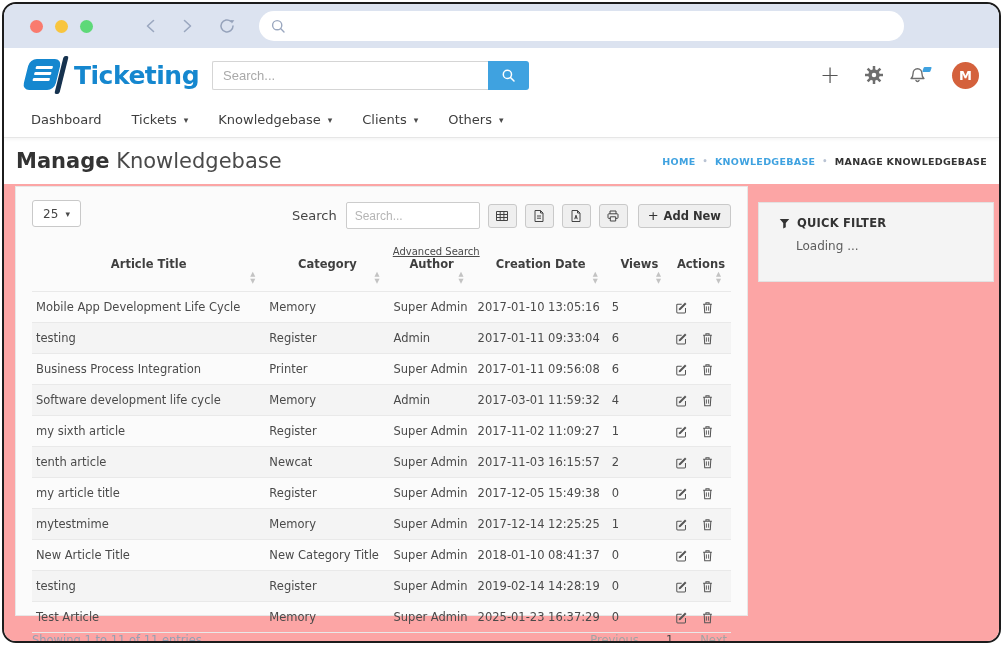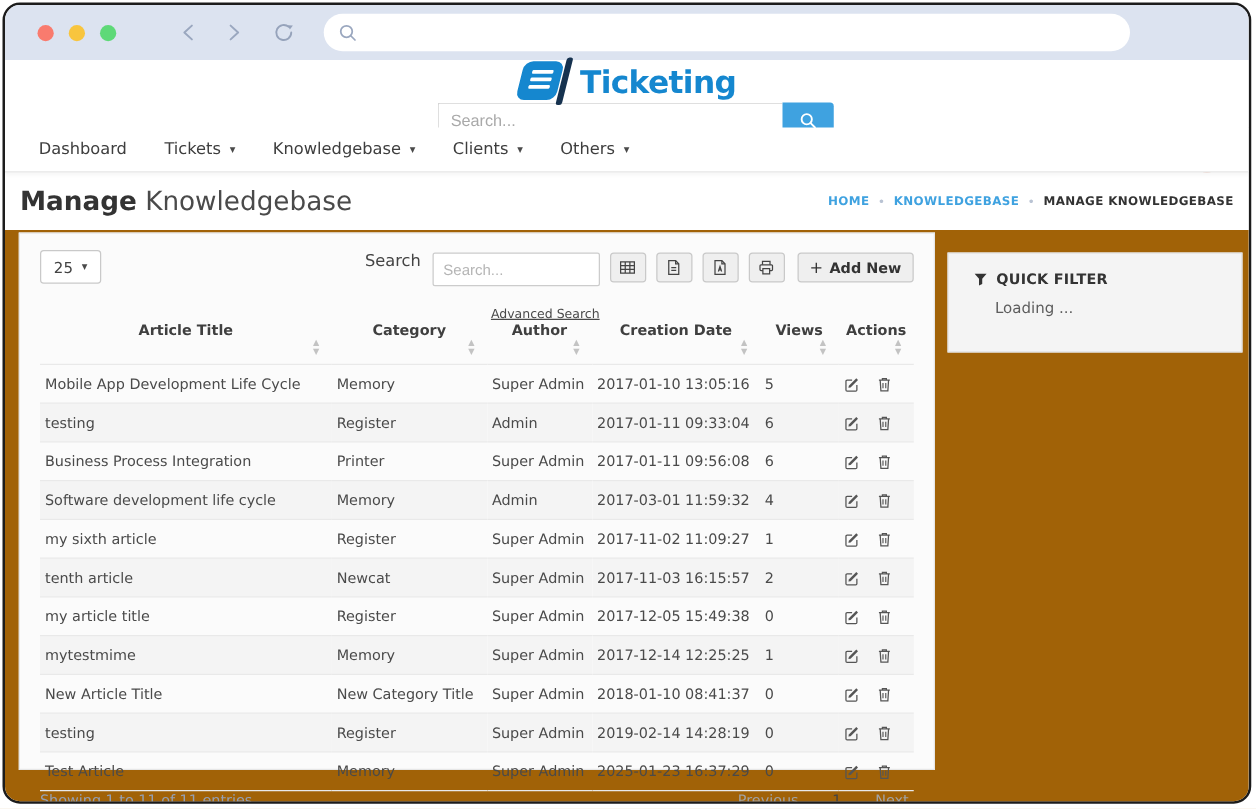--- a/index.html
+++ b/index.html
@@ -7,21 +7,21 @@
   .window { position:absolute; left:2px; top:2px; width:999px; height:641px; border:2px solid #1c1c1c; border-radius:14px; overflow:hidden; background:#fff; }
 
   
   .chrome { height:44px; background:#dce3f0; display:flex; align-items:center; padding-left:26px; }
   .dot { width:13px; height:13px; border-radius:50%; margin-right:12px; }
   .chrome-btns { display:flex; align-items:center; margin-left:38px; gap:20px; }
   .chrome-ic { display:flex; align-items:center; }
   .url-bar { margin-left:22px; width:645px; height:30px; background:#fff; border-radius:16px; display:flex; align-items:center; padding-left:11px; }
 
   
-  .appbar { height:54px; background:#fff; display:flex; align-items:center; padding:0 20px;flex-direction:column; }
+  .appbar { height:54px; background:#fff; display:flex; align-items:center; padding:0 20px; }
   .logo { display:flex; align-items:center; cursor:pointer; }
   .logo-mark { position:relative; width:44px; height:34px; }
   .logo-box { position:absolute; left:2px; top:1px; width:32px; height:31px; background:#1587cf; border-radius:7px; transform:skewX(-14deg); }
   .logo-box i { position:absolute; left:8px; width:17px; height:3px; background:#fff; border-radius:1px; display:block; }
   .logo-slash { position:absolute; left:35px; top:-2px; width:5px; height:38px; background:#16324f; transform:skewX(-14deg); border-radius:2px; }
   .logo-text { font-size:25px; font-weight:bold; color:#1587cf; letter-spacing:-0.5px; margin-left:6px; }
   .hsearch { display:flex; margin-left:13px; }
   .hsearch input { width:276px; height:29px; border:1px solid #d5d5d5; border-right:none; padding:0 10px; font-size:13px; color:#444; outline:none; border-radius:2px 0 0 2px; }
   .hsearch input::placeholder { color:#a9a9a9; }
   .hsearch button { width:41px; height:29px; border:none; background:#3fa2e0; border-radius:0 3px 3px 0; display:flex; align-items:center; justify-content:center; cursor:pointer; }
@@ -40,26 +40,26 @@
   .pagehead { height:46px; display:flex; align-items:center; padding:0 12px; background:#fff; }
   .ptitle { font-size:21px; color:#333; }
   .ptitle .b { font-weight:bold; }
   .ptitle .r { font-weight:normal; color:#4a4a4a; }
   .crumbs { margin-left:auto; display:flex; align-items:center; gap:7px; font-size:9.5px; font-weight:bold; letter-spacing:.3px; }
   .crumb-link { color:#3fa2e0; cursor:pointer; }
   .crumb-cur { color:#333; }
   .crumb-sep { color:#b9c3d3; font-size:8px; }
 
   
-  .content { position:relative; height:459px; background:#a16207; }
+  .content { position:relative; height:459px; background:#fca5a5; }
   .card { position:absolute; left:11px; top:2px; width:733px; height:430px; background:#fbfbfb; border:1px solid #e7e7e7; padding:13px 16px; }
 
   .controls { position:relative; height:42px; }
   .pagesize { width:49px; height:27px; background:#fff; border:1px solid #c9c9c9; border-radius:3px; font-size:12px; color:#444; display:flex; align-items:center; justify-content:center; gap:7px; cursor:pointer; }
-  .ctr-right { position:absolute; right:0; top:2px; display:flex; gap:8px; }
+  .ctr-right { position:absolute; right:0; top:2px; display:flex; align-items:center; gap:8px; }
   .srch-label { font-size:13px; color:#444; margin-right:1px; }
   .srch-wrap { position:relative; }
   .srch-wrap input { width:134px; height:27px; border:1px solid #ccc; border-radius:2px; padding:0 8px; font-size:12px; color:#444; outline:none; background:#fff; }
   .srch-wrap input::placeholder { color:#b5b5b5; }
   .adv-link { position:absolute; right:0; top:44px; font-size:10px; color:#4a4a4a; text-decoration:underline; white-space:nowrap; cursor:pointer; }
   .tool-btn { width:29px; height:24px; background:#efefef; border:1px solid #c9c9c9; border-radius:3px; display:flex; align-items:center; justify-content:center; cursor:pointer; color:#444; }
   .add-btn { height:24px; background:#efefef; border:1px solid #c9c9c9; border-radius:3px; padding:0 9px; display:flex; align-items:center; gap:5px; font-size:11.5px; font-weight:bold; color:#333; cursor:pointer; margin-left:2px; }
   .add-btn .pl { font-weight:normal; font-size:13px; }
 
   table { width:100%; border-collapse:collapse; margin-top:8px; table-layout:fixed; }

